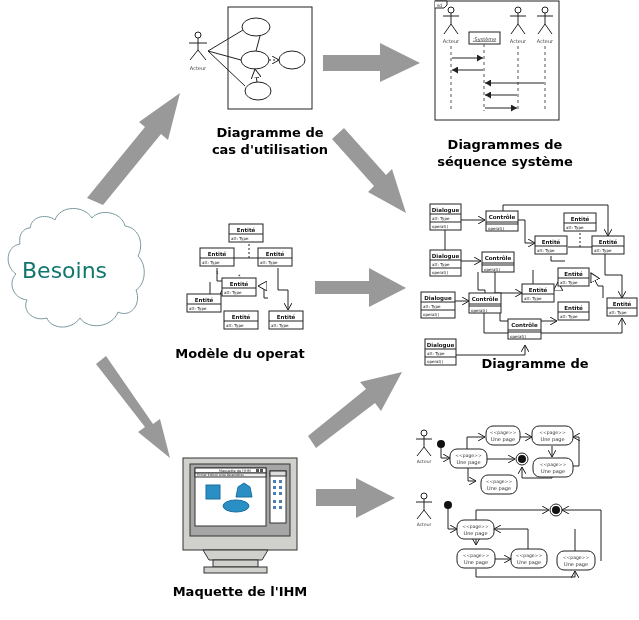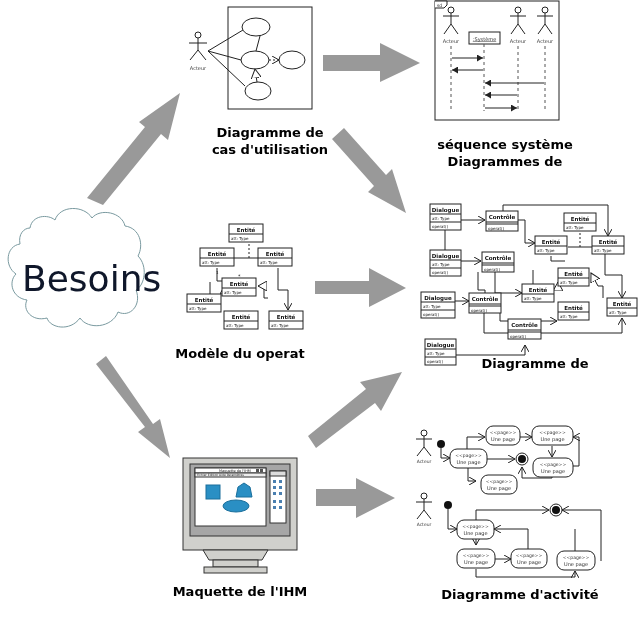--- a/index.html
+++ b/index.html
@@ -1,20 +1,20 @@
 <!DOCTYPE html>
 <html><head>
 <meta charset="utf-8">
 <style>
   html, body { margin: 0; padding: 0; background: #ffffff; }
   body { width: 639px; height: 620px; position: relative; overflow: hidden; font-family: "DejaVu Sans", sans-serif; }
   #canvas { position: absolute; left: 0; top: 0; }
   .caption { position: absolute; font-family: "DejaVu Sans", sans-serif; font-weight: bold; font-size: 13px; line-height: 17px; text-align: center; color: #000; }
   .caption span { display: block; }
-  .besoins { position: absolute; left: 22px; top: 258px; font-size: 36px; font-family: "DejaVu Sans", sans-serif; color: #0f172a; }
+  .besoins { position: absolute; left: 22px; top: 258px; font-size: 22px; font-family: "DejaVu Sans", sans-serif; color: #0f766e; }
   svg text { font-family: "DejaVu Sans", sans-serif; }
 </style>
 </head>
 <body>
 
 <svg id="canvas" width="639" height="620" viewBox="0 0 639 620" xmlns="http://www.w3.org/2000/svg">
   <defs>
     <marker id="open" markerWidth="8" markerHeight="8" refX="7" refY="4" orient="auto" markerUnits="userSpaceOnUse">
       <path d="M0,0 L7,4 L0,8" fill="none" stroke="#222" stroke-width="1"></path>
     </marker>
@@ -414,27 +414,26 @@
     </g>
 </svg>
 
 <div class="besoins">Besoins</div>
 
 <div class="caption" style="left:200px; top:124px; width:140px;">
   <span>Diagramme de</span>
   <span>cas d'utilisation</span>
 </div>
 <div class="caption" style="left:425px; top:136px; width:160px;">
+  <span>Diagrammes de</span>
   <span>séquence système</span>
-  <span>Diagrammes de</span>
 </div>
 <div class="caption" style="left:165px; top:345px; width:150px;">
   <span>Modèle du operat</span>
 </div>
 <div class="caption" style="left:450px; top:355px; width:170px;">
   <span>Diagramme de</span>
 </div>
 <div class="caption" style="left:165px; top:583px; width:150px;">
   <span>Maquette de l'IHM</span>
 </div>
 <div class="caption" style="left:435px; top:586px; width:170px;">
-  <span>Diagramme d'activité</span>
 </div>
 
 </body></html>

